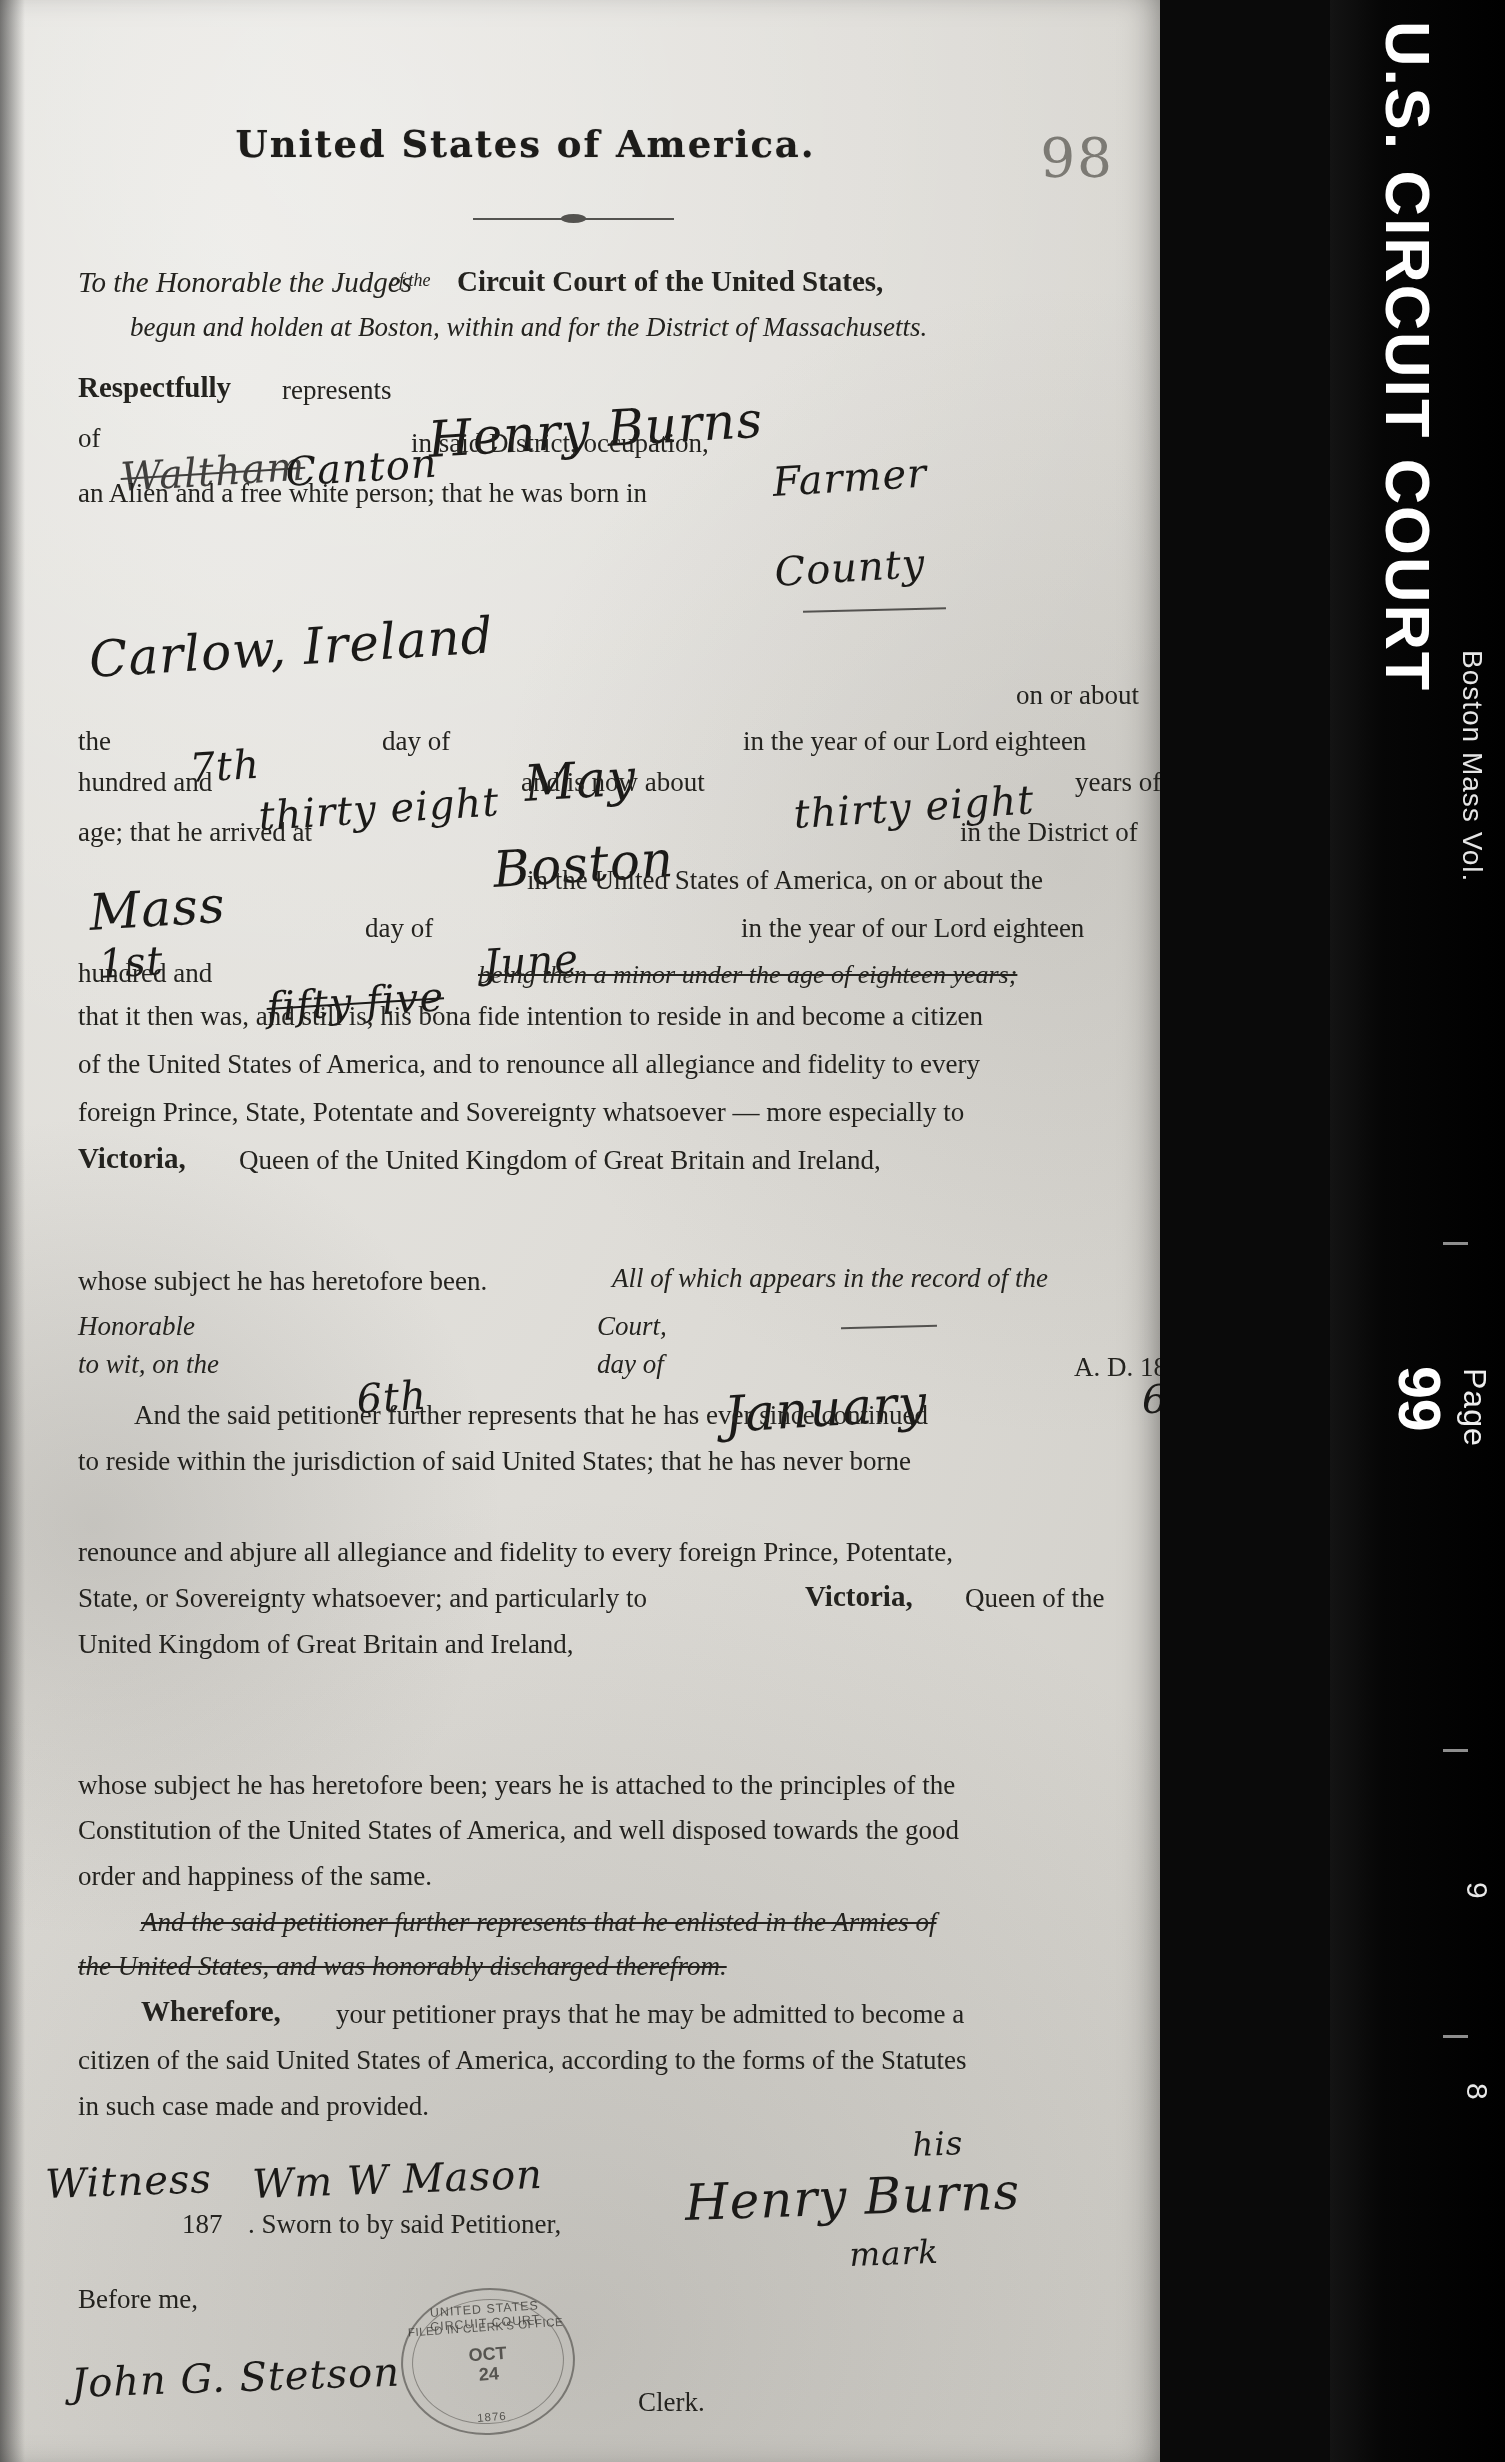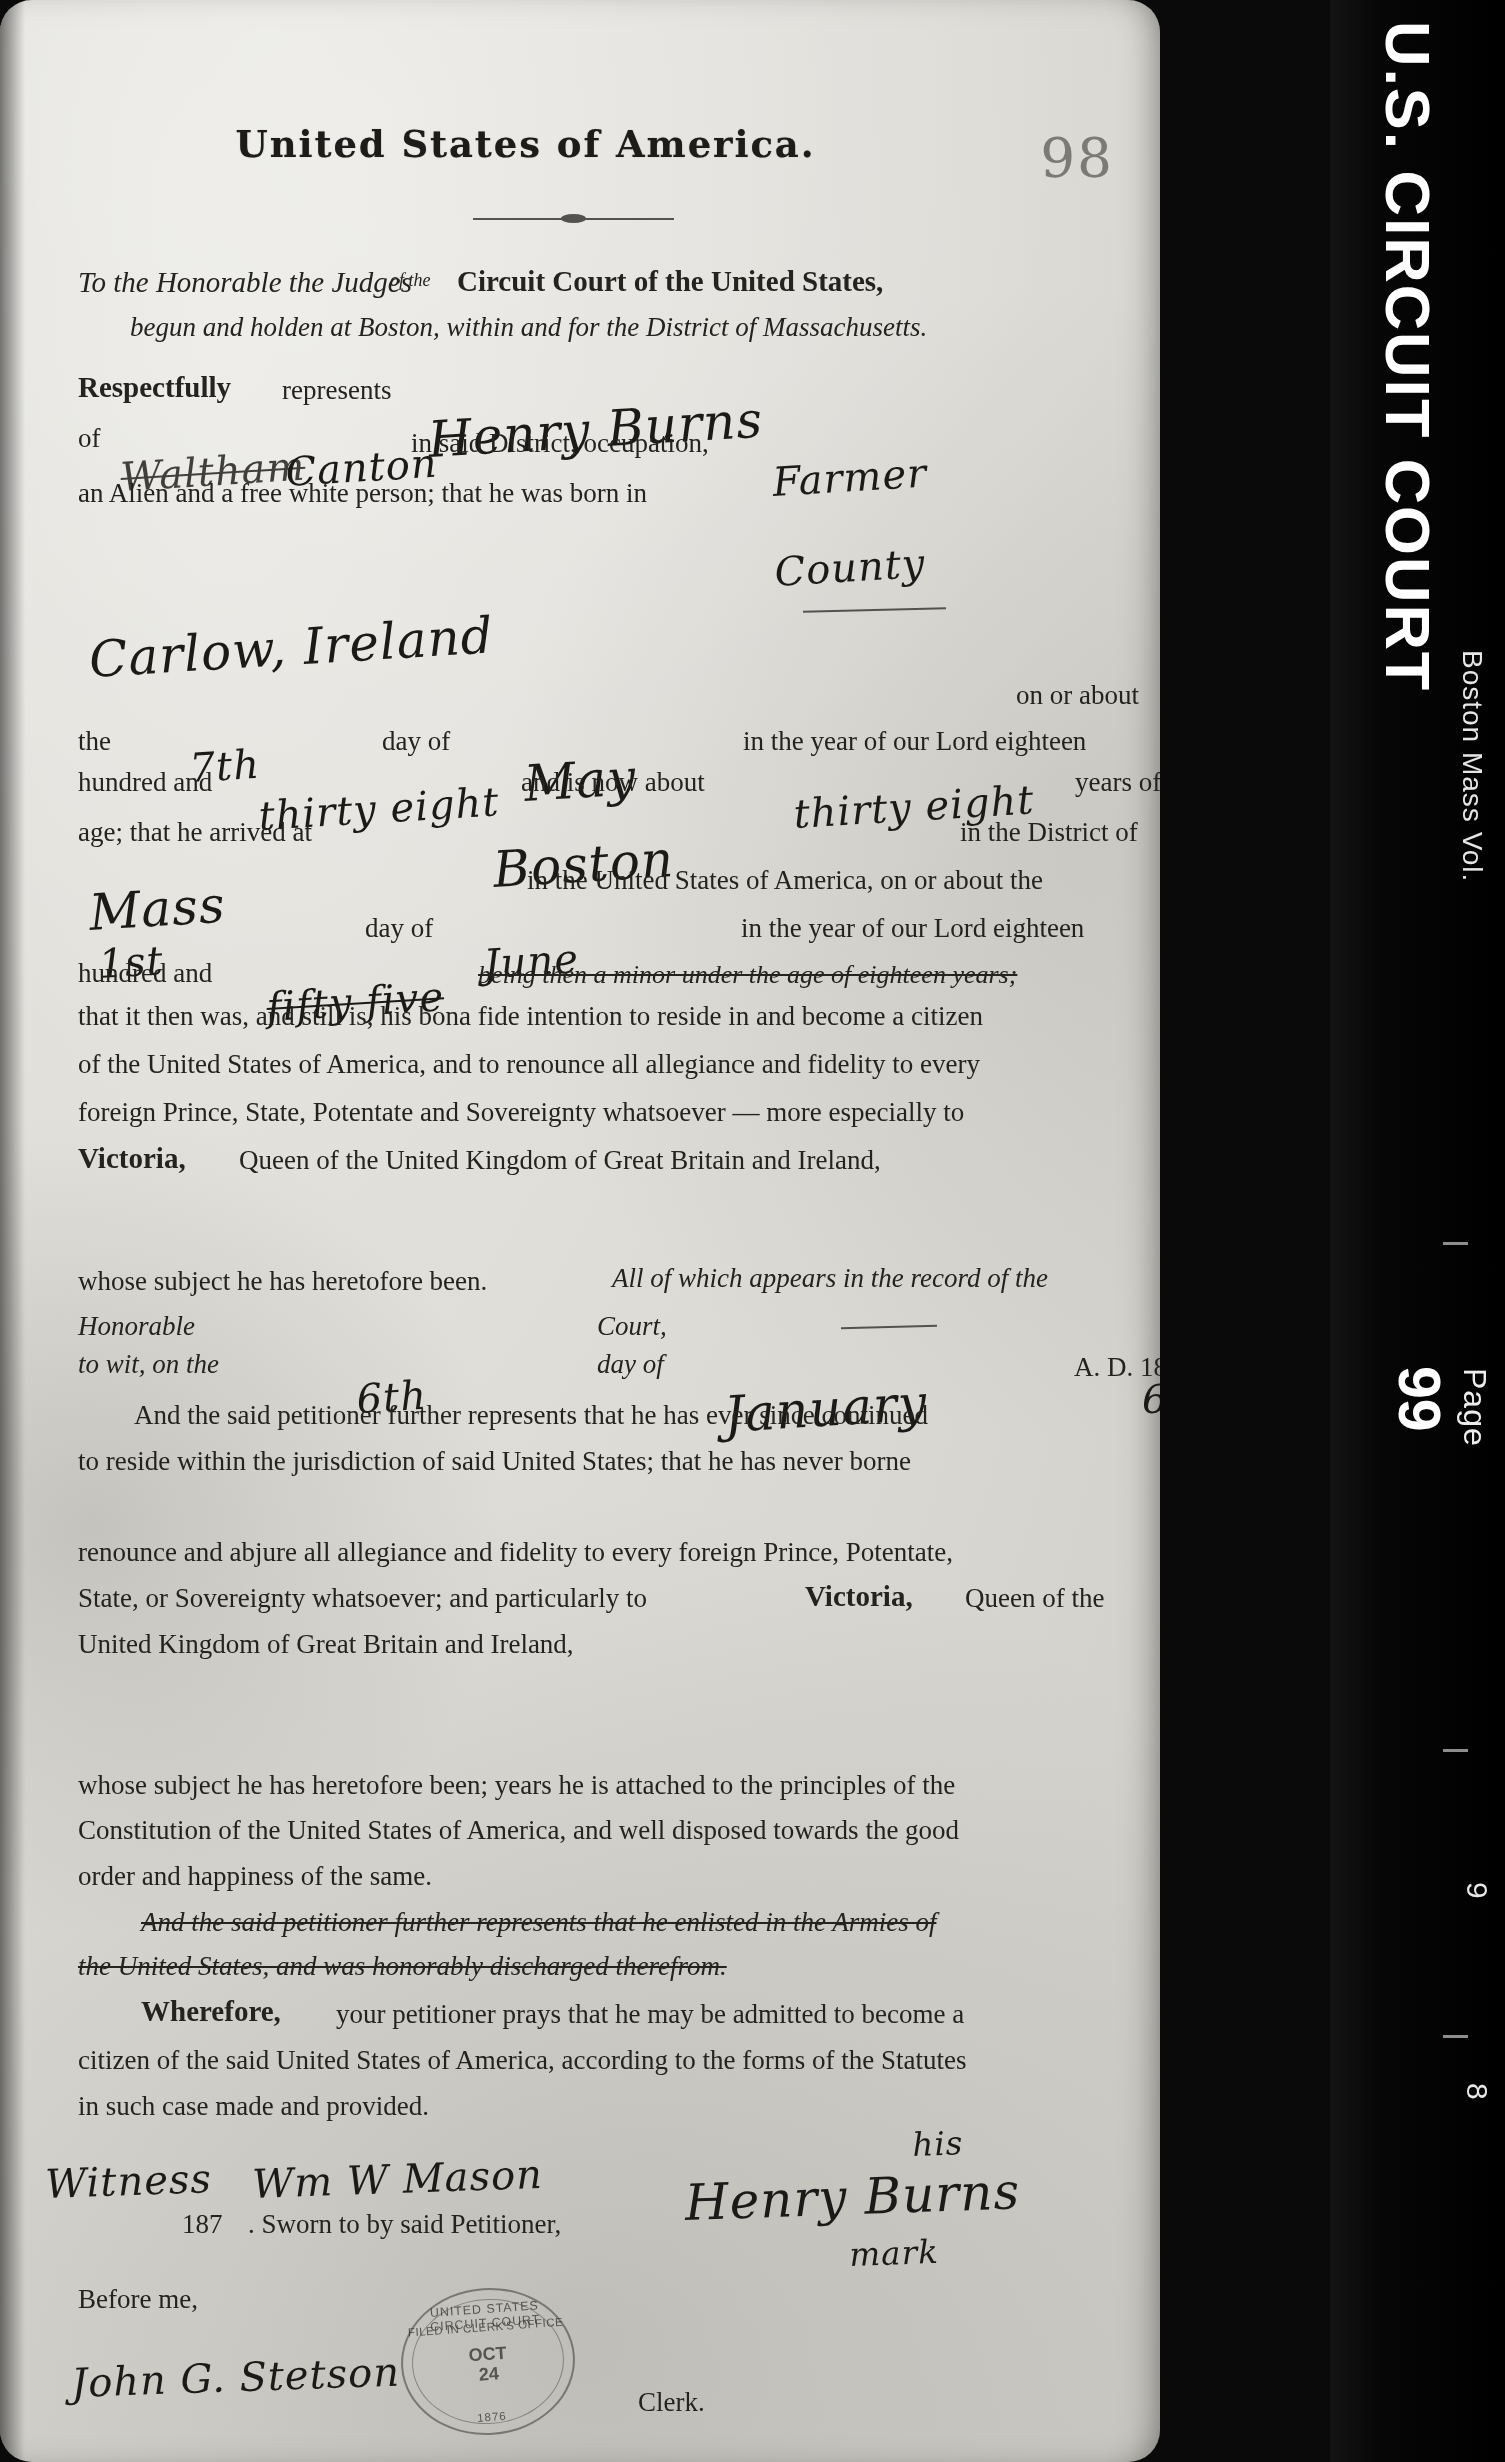--- a/index.html
+++ b/index.html
@@ -25,21 +25,20 @@
   #sheet {
     position: absolute;
     left: 0;
     top: 0;
     width: 1160px;
     height: 2462px;
     background:
       radial-gradient(ellipse at 20% 12%, #e9e8e4 0%, #dedcd7 45%, #cfcdc7 100%);
     box-shadow: inset -17px 0 38px -19px rgba(0,0,0,0.55);
     overflow: hidden;
-    border-radius: 32px;
   }
   #sheet:before {
     
     content: "";
     position: absolute;
     inset: 0;
     background:
       radial-gradient(circle at 8% 62%, rgba(120,118,112,0.25) 0%, rgba(120,118,112,0) 22%),
       radial-gradient(circle at 92% 35%, rgba(140,138,132,0.18) 0%, rgba(140,138,132,0) 30%),
       radial-gradient(circle at 50% 95%, rgba(110,108,102,0.22) 0%, rgba(110,108,102,0) 35%),

